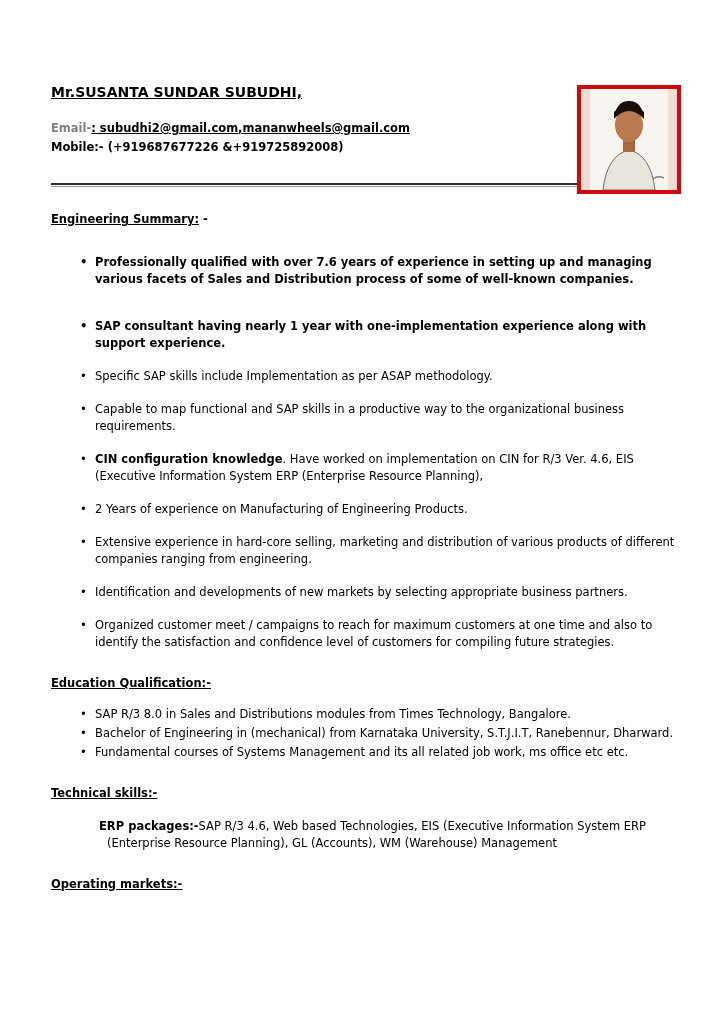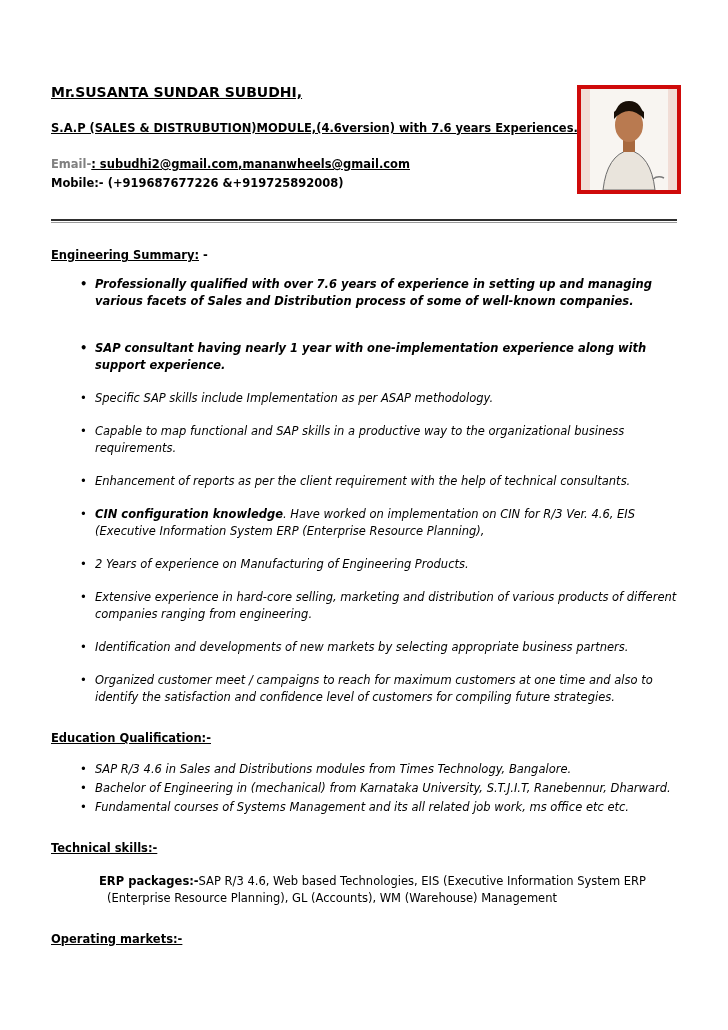--- a/index.html
+++ b/index.html
@@ -46,24 +46,23 @@
     height: 1px;
     border-top: 2px solid #2f2f2f;
     border-bottom: 1px solid #9b9b9b;
   }
 
   .section-heading { margin-top: 24px; font-weight: bold; }
   .heading-underline { text-decoration: underline; }
 
   ul.bullets {
     list-style: none;
-    margin: 12px 0 0 0;
+    margin: 26px 0 0 0;
     padding: 0 0 0 29px;
     width: 600px;
-    font-style: italic;
   }
   ul.bullets li {
     position: relative;
     padding-left: 15px;
     margin-bottom: 16px;
   }
   ul.bullets li::before {
     content: "\2022";
     position: absolute;
     left: 0;
@@ -110,47 +109,45 @@
       <path d="M33 32 Q34 12 48 12 Q62 12 63 32 Q63 20 48 19 Q33 20 33 32 Z" fill="#191008"></path>
       <path d="M33 30 Q48 14 63 30 L63 23 Q48 8 33 23 Z" fill="#191008"></path>
       <path d="M72 90 q5 -4 11 -1" stroke="#7a7a7a" stroke-width="1.5" fill="none"></path>
     </svg>
   </div>
 
   <div class="content">
 
     <div class="name">Mr.SUSANTA SUNDAR SUBUDHI,</div>
 
-    <div class="title">S.A.P (SALES &amp; DISTRUBUTION)MODULE,(4.6version)  with 7.6 years Experiences.</div>
 
     <div class="email-line"><span class="email-label">Email-</span><a class="email-value">: subudhi2@gmail.com,mananwheels@gmail.com</a></div>
 
     <div class="mobile">Mobile:- (+919687677226 &amp;+919725892008)</div>
 
     <div class="separator"></div>
 
     <div class="section-heading"><span class="heading-underline">Engineering Summary:</span><span> -</span></div>
 
     <ul class="bullets">
       <li class="bold gap-xl"><span>Professionally qualified with over 7.6 years of experience in setting up and managing various facets of Sales and Distribution process of some of well-known companies.</span></li>
       <li class="bold"><span>SAP consultant having nearly 1 year with one-implementation experience along with support experience.</span></li>
       <li><span>Specific SAP skills include Implementation as per ASAP methodology.</span></li>
       <li><span>Capable to map functional and SAP skills in a productive way to the organizational business requirements.</span></li>
-      <li><span>Enhancement of reports as per the client requirement with the help of technical consultants.</span></li>
       <li><span class="lead">CIN configuration knowledge</span><span>. Have worked on implementation on CIN for R/3 Ver. 4.6, EIS (Executive Information System ERP (Enterprise Resource Planning),</span></li>
       <li><span>2 Years of experience on Manufacturing of Engineering Products.</span></li>
       <li><span>Extensive experience in hard-core selling, marketing and distribution of various products of different companies ranging from engineering.</span></li>
       <li><span>Identification and developments of new markets by selecting appropriate business partners.</span></li>
       <li><span>Organized customer meet / campaigns to reach for maximum customers at one time and also to identify the satisfaction and confidence level of customers for compiling future strategies.</span></li>
     </ul>
 
     <div class="section-heading"><span class="heading-underline">Education Qualification:-</span></div>
 
     <ul class="bullets tight">
-      <li><span>SAP R/3 4.6 in Sales and Distributions modules from Times Technology, Bangalore.</span></li>
+      <li><span>SAP R/3 8.0 in Sales and Distributions modules from Times Technology, Bangalore.</span></li>
       <li><span>Bachelor of Engineering in (mechanical) from Karnataka University, S.T.J.I.T, Ranebennur, Dharward.</span></li>
       <li><span>Fundamental courses of Systems Management and its all related job work, ms office etc etc.</span></li>
     </ul>
 
     <div class="section-heading"><span class="heading-underline">Technical skills:-</span></div>
 
     <div class="erp-para"><span class="lead">ERP packages:-</span><span>SAP R/3 4.6, Web based Technologies, EIS (Executive Information System ERP (Enterprise Resource Planning), GL (Accounts), WM (Warehouse) Management</span></div>
 
     <div class="section-heading"><span class="heading-underline">Operating markets:-</span></div>
 

